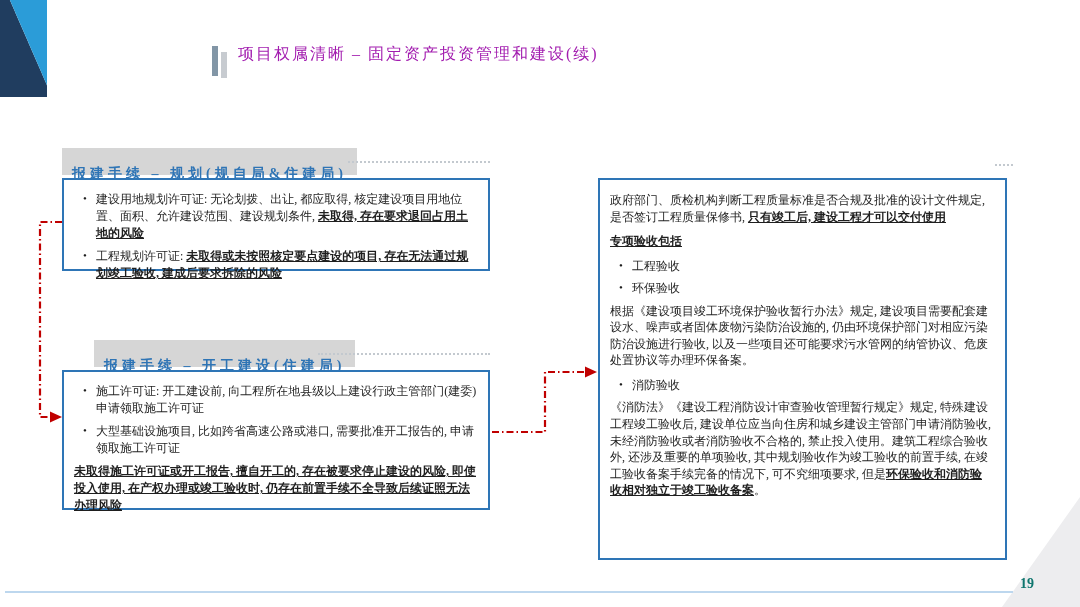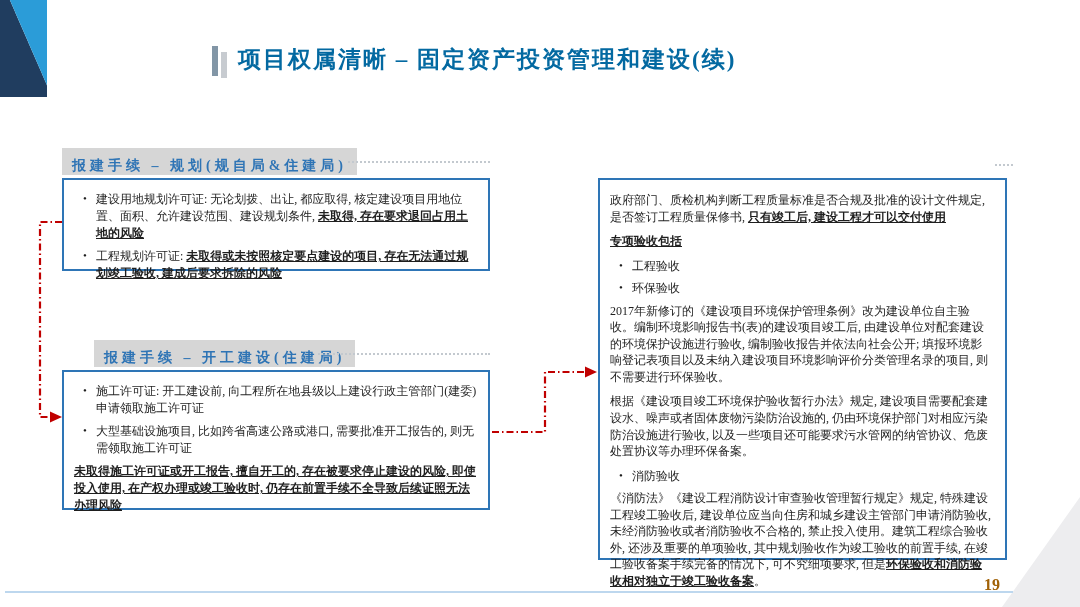--- a/index.html
+++ b/index.html
@@ -18,41 +18,41 @@
     font-family:"Liberation Sans", sans-serif; line-height:1.12;}
   .logoText .cn{font-size:15px; letter-spacing:1.5px;}
   .logoText .en{font-size:19px; letter-spacing:.5px; font-weight:500;}
   .ring{display:inline-block; width:11px; height:11px; border:2.5px solid #6d6e71;
     border-radius:50%; vertical-align:-1px; box-sizing:border-box;}
   .ring.blue{border-color:#2b9cd8; margin-left:-3px;}
   
   .titleWrap{position:absolute; left:212px; top:44px; display:flex; align-items:flex-start;}
   .tbar1{width:6px; height:30px; background:#8296a6; margin-right:3px; margin-top:2px;}
   .tbar2{width:6px; height:26px; background:#c7cbd0; margin-right:11px; margin-top:8px;}
-  .pageTitle{font-size:23px; font-weight:bold; color:#0369a1; letter-spacing:2px; white-space:nowrap;}
+  .pageTitle{font-size:16px; font-weight:normal; color:#a21caf; letter-spacing:2px; white-space:nowrap;}
   
   .secHead{position:absolute; height:27px; background:#d6d6d6; color:#2e74b5;
     font-weight:bold; font-size:14px; letter-spacing:4px; line-height:27px;
-    padding:4px 10px; box-sizing:border-box; white-space:nowrap;}
+    padding:12px 10px; box-sizing:border-box; white-space:nowrap;}
   .dotline{position:absolute; height:0; border-top:2px dotted #c3c9cf;}
   
   .cbox{position:absolute; border:2px solid #2e75b6; background:#ffffff;
     box-sizing:border-box; padding:7px 10px; font-size:12px; line-height:1.42; color:#1f1f1f;}
   .bullet{display:flex; margin:4px 0 6px 0;}
   .bullet .dot{width:22px; flex:0 0 22px; text-align:center; font-size:11px;}
   .bullet .txt{flex:1;}
   .blockP{margin:5px 4px 8px 0;}
   .em{font-weight:bold; text-decoration:underline;}
   .note{}
   
   .arrows{position:absolute; left:0; top:0; width:1080px; height:607px; pointer-events:none;}
   
   .footLine{position:absolute; left:5px; top:591px; width:1008px; height:0;
     border-top:2px solid #bdd7ee;}
-  .pageNum{position:absolute; left:984px; top:576px; font-size:16px; font-weight:bold; color:#a16207;}
+  .pageNum{position:absolute; left:1020px; top:576px; font-size:14px; font-weight:bold; color:#0f766e;}
   .cornerBR{position:absolute; right:0; bottom:0; width:78px; height:110px; background:#ededef;
     clip-path:polygon(100% 0,100% 100%,0 100%);}
 </style>
 </head>
 <body>
 
 <div class="slide">
 
   <div class="corner">
     <div class="navy"></div>
@@ -86,41 +86,40 @@
   <div class="dotline" style="left:318px; top:353px; width:172px;"></div>
 
   <div class="cbox" style="left:62px; top:370px; width:428px; height:140px;">
     <div>
         <div class="bullet">
           <span class="dot">•</span>
           <span class="txt"><span>施工许可证: 开工建设前, 向工程所在地县级以上建设行政主管部门(建委)申请领取施工许可证</span></span>
         </div>
         <div class="bullet">
           <span class="dot">•</span>
-          <span class="txt"><span>大型基础设施项目, 比如跨省高速公路或港口, 需要批准开工报告的, 则无需领取施工许可证</span></span>
+          <span class="txt"><span>大型基础设施项目, 比如跨省高速公路或港口, 需要批准开工报告的, 申请领取施工许可证</span></span>
         </div>
       </div>
     <div class="note"><span class="em">未取得施工许可证或开工报告, 擅自开工的, 存在被要求停止建设的风险, 即使投入使用, 在产权办理或竣工验收时, 仍存在前置手续不全导致后续证照无法办理风险</span></div>
   </div>
 
   <div class="dotline" style="left:995px; top:164px; width:18px;"></div>
 
   <div class="cbox" style="left:598px; top:178px; width:409px; height:382px; line-height:1.38;">
     <div>
         <div class="blockP"><span>政府部门、质检机构判断工程质量标准是否合规及批准的设计文件规定, 是否签订工程质量保修书, </span><span class="em">只有竣工后, 建设工程才可以交付使用</span></div>
         <div class="blockP"><span class="em">专项验收包括</span></div>
         <div class="bullet">
           <span class="dot">•</span>
           <span class="txt"><span>工程验收</span></span>
         </div>
         <div class="bullet">
           <span class="dot">•</span>
           <span class="txt"><span>环保验收</span></span>
         </div>
-        <div class="blockP"><span>2017年新修订的《建设项目环境保护管理条例》改为建设单位自主验收。编制环境影响报告书(表)的建设项目竣工后, 由建设单位对配套建设的环境保护设施进行验收, 编制验收报告并依法向社会公开; 填报环境影响登记表项目以及未纳入建设项目环境影响评价分类管理名录的项目, 则不需要进行环保验收。</span></div>
         <div class="blockP"><span>根据《建设项目竣工环境保护验收暂行办法》规定, 建设项目需要配套建设水、噪声或者固体废物污染防治设施的, 仍由环境保护部门对相应污染防治设施进行验收, 以及一些项目还可能要求污水管网的纳管协议、危废处置协议等办理环保备案。</span></div>
         <div class="bullet">
           <span class="dot">•</span>
           <span class="txt"><span>消防验收</span></span>
         </div>
         <div class="blockP"><span>《消防法》《建设工程消防设计审查验收管理暂行规定》规定, 特殊建设工程竣工验收后, 建设单位应当向住房和城乡建设主管部门申请消防验收, 未经消防验收或者消防验收不合格的, 禁止投入使用。建筑工程综合验收外, 还涉及重要的单项验收, 其中规划验收作为竣工验收的前置手续, 在竣工验收备案手续完备的情况下, 可不究细项要求, 但是</span><span class="em">环保验收和消防验收相对独立于竣工验收备案</span><span>。</span></div>
       </div>
   </div>
 
   <svg class="arrows" viewBox="0 0 1080 607">

